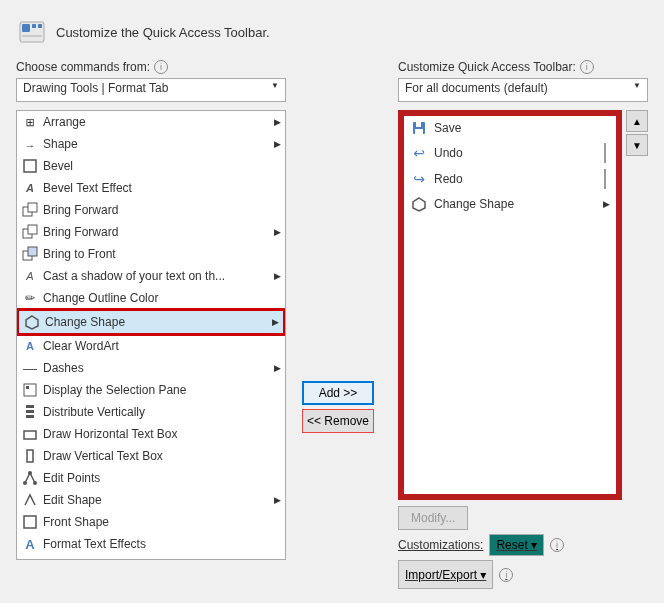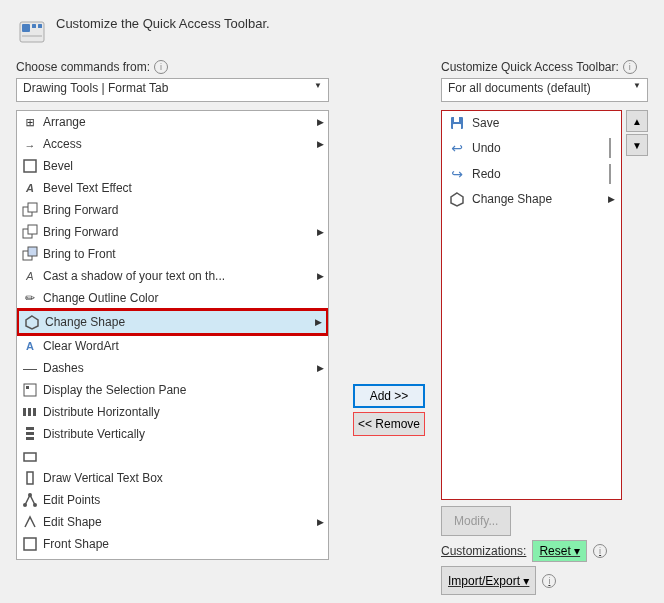--- a/index.html
+++ b/index.html
@@ -9,40 +9,41 @@
       background: #f0f0f0;
       padding: 16px;
       color: #333;
     }
     .main-container {
       background: #f0f0f0;
       width: 632px;
     }
     .header-row {
       display: flex;
+      align-items: center;
       margin-bottom: 12px;
       gap: 8px;
     }
     .header-icon {
       width: 32px;
       height: 32px;
       display: flex;
       align-items: center;
       justify-content: center;
     }
     .header-title {
       font-size: 13px;
       color: #333;
     }
     .two-col {
       display: flex;
       gap: 16px;
     }
     .left-col {
-      width: 313px;
+      width: 270px;
       flex-shrink: 0;
     }
     .right-col {
       flex: 1;
     }
     .section-label {
       font-size: 12px;
       color: #333;
       margin-bottom: 4px;
       display: flex;
@@ -117,21 +118,21 @@
     }
     .item-arrow {
       font-size: 9px;
       color: #333;
     }
     .right-list-container {
       display: flex;
       gap: 4px;
     }
     .right-list-box {
-      border: 1px solid #b91c1c;
+      border: 6px solid #b91c1c;
       background: white;
       height: 390px;
       flex: 1;
       overflow-y: auto;
     }
     .right-scroll-btns {
       display: flex;
       flex-direction: column;
       gap: 2px;
     }
@@ -158,21 +159,21 @@
     }
     .separator-line {
       border-left: 2px solid #999;
       height: 20px;
       margin-left: auto;
       margin-right: 4px;
     }
     .add-remove-col {
       display: flex;
       flex-direction: column;
-      align-items: flex-end;
+      align-items: flex-start;
       justify-content: center;
       gap: 4px;
       width: 80px;
       padding-top: 160px;
     }
     .action-btn {
       width: 72px;
       height: 24px;
       border: 1px solid #ef4444;
       background: #e0e0e0;
@@ -186,21 +187,21 @@
       border: 2px solid #0078d7;
       background: #e8f0f8;
     }
     .checkbox-row {
       display: flex;
       align-items: center;
       gap: 6px;
       margin-top: 10px;
     }
     .modify-btn {
-      height: 30px;
+      height: 24px;
       padding: 0 12px;
       border: 1px solid #aaa;
       background: #e0e0e0;
       font-size: 12px;
       cursor: pointer;
       color: #999;
       display: flex;
       align-items: center;
     }
     .right-bottom {
@@ -210,21 +211,21 @@
     .customize-row {
       display: flex;
       align-items: center;
       gap: 6px;
       margin-bottom: 4px;
     }
     .reset-btn {
       height: 22px;
       padding: 0 6px;
       border: 1px solid #aaa;
-      background: #86efac;
+      background: #0f766e;
       font-size: 12px;
       cursor: pointer;
       display: flex;
       align-items: center;
       gap: 2px;
     }
     .import-btn {
       height: 29px;
       padding: 12px 6px;
       border: 1px solid #aaa;
@@ -271,21 +272,21 @@
       </div>
       <div class="list-scroll-area">
         <div class="list-box" style="width:100%; overflow-y:scroll;">
           <div class="list-item">
             <div class="item-icon">⊞</div>
             <span class="item-label">Arrange</span>
             <span class="item-arrow">▶</span>
           </div>
           <div class="list-item">
             <div class="item-icon">→</div>
-            <span class="item-label">Access</span>
+            <span class="item-label">Shape</span>
             <span class="item-arrow">▶</span>
           </div>
           <div class="list-item">
             <div class="item-icon">
               <svg width="16" height="16">
                   <rect x="2" y="2" width="12" height="12" fill="none" stroke="#555" stroke-width="1.5"></rect>
                 </svg>
             </div>
             <span class="item-label">Bevel</span>
           </div>
@@ -349,47 +350,38 @@
             <span class="item-arrow">▶</span>
           </div>
           <div class="list-item">
             <div class="item-icon">
               <svg width="16" height="16">
                   <rect x="2" y="2" width="12" height="12" fill="none" stroke="#555" stroke-width="1"></rect>
                   <rect x="4" y="4" width="3" height="3" fill="#555"></rect>
                 </svg>
             </div>
             <span class="item-label">Display the Selection Pane</span>
-          </div>
-          <div class="list-item">
-            <div class="item-icon">
-              <svg width="16" height="16">
-                  <rect x="1" y="4" width="3" height="8" fill="#555"></rect>
-                  <rect x="6" y="4" width="3" height="8" fill="#555"></rect>
-                  <rect x="11" y="4" width="3" height="8" fill="#555"></rect>
-                </svg>
-            </div>
-            <span class="item-label">Distribute Horizontally</span>
           </div>
           <div class="list-item">
             <div class="item-icon">
               <svg width="16" height="16">
                   <rect x="4" y="1" width="8" height="3" fill="#555"></rect>
                   <rect x="4" y="6" width="8" height="3" fill="#555"></rect>
                   <rect x="4" y="11" width="8" height="3" fill="#555"></rect>
                 </svg>
             </div>
             <span class="item-label">Distribute Vertically</span>
           </div>
           <div class="list-item">
             <div class="item-icon">
               <svg width="16" height="16">
                   <rect x="2" y="5" width="12" height="8" fill="none" stroke="#555" stroke-width="1.5"></rect>
                 </svg>
             </div>
+            <span class="item-label">Draw Horizontal Text Box</span>
           </div>
           <div class="list-item">
             <div class="item-icon">
               <svg width="16" height="16">
                   <rect x="5" y="2" width="6" height="12" fill="none" stroke="#555" stroke-width="1.5"></rect>
                 </svg>
             </div>
             <span class="item-label">Draw Vertical Text Box</span>
           </div>
           <div class="list-item">

